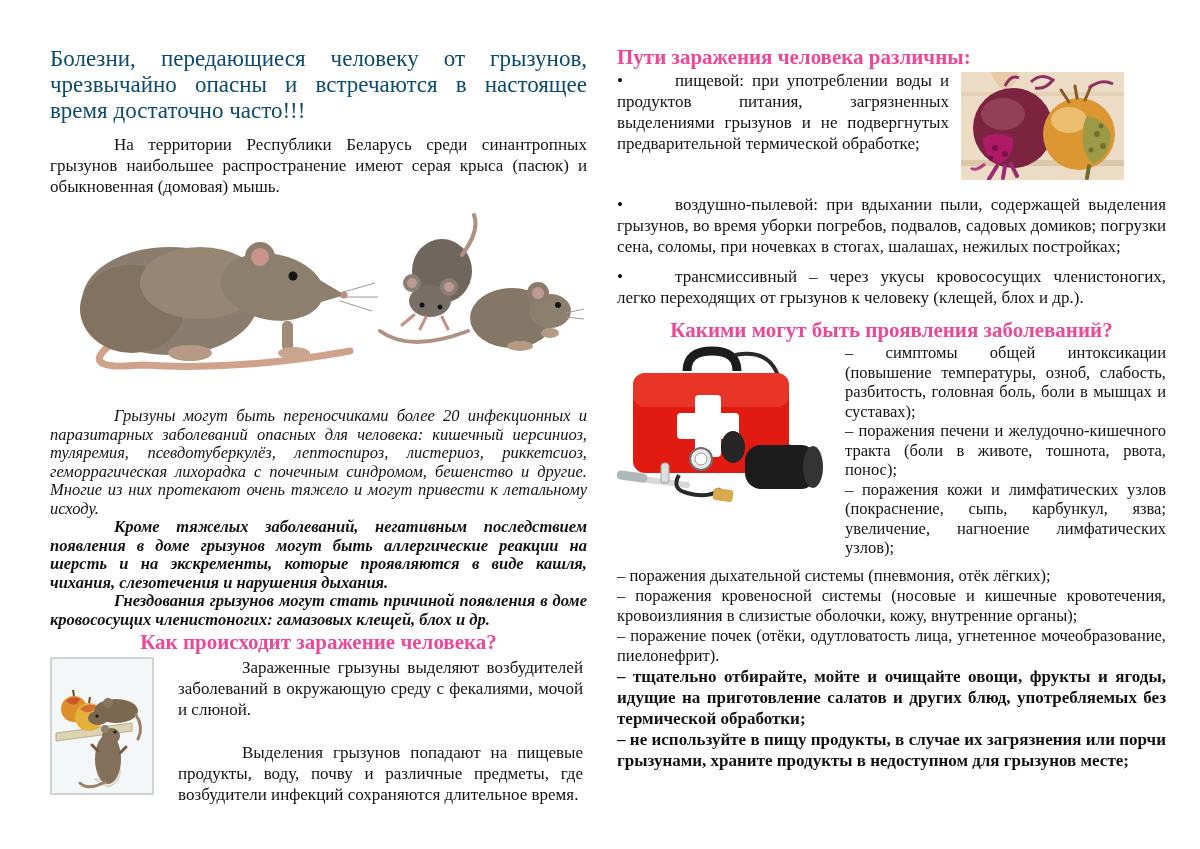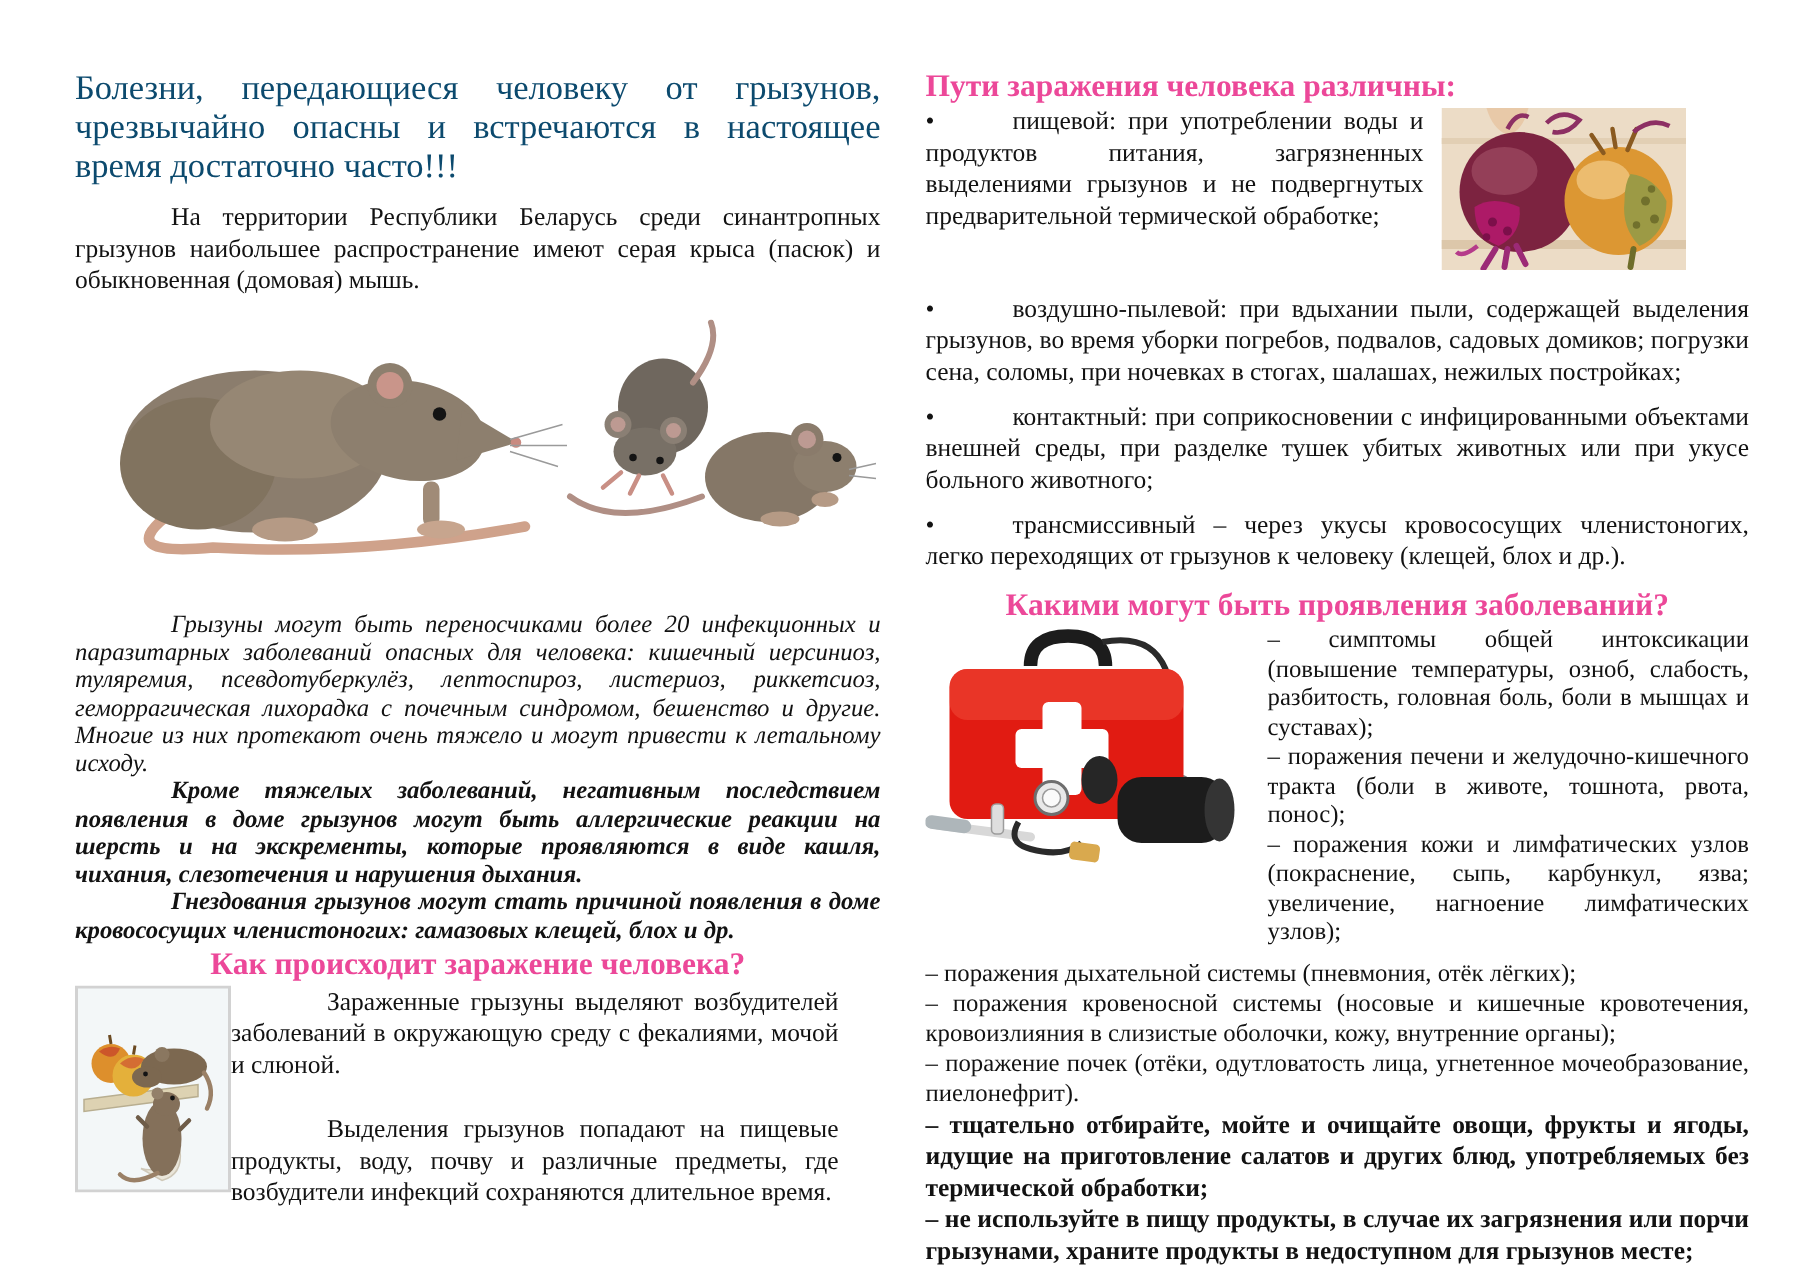--- a/index.html
+++ b/index.html
@@ -23,21 +23,21 @@
   .body-text{font-size:17px;line-height:21px;text-align:justify;}
   .indent{text-indent:64px;}
   .it-block{font-size:16.5px;line-height:18.5px;text-align:justify;font-style:italic;}
   .bold{font-weight:bold;}
 
   
   .intro{margin-bottom:16px;}
   .rats-box{width:537px;height:178px;margin:0 0 16px 0;background:#fff;}
   .carriers{margin-top:0;}
   .left-h2{margin-top:6px;margin-bottom:8px;}
-  .infect-row{display:flex;margin-top:2px;}
+  .infect-row{display:flex;gap:24px;margin-top:2px;}
   .mouse-pic{flex:0 0 104px;}
   .infect-text{width:405px;}
   .infect-text p + p{margin-top:22px;}
 
   
   .paths-head{margin-bottom:10px;}
   .bullet{font-size:17px;line-height:21px;text-align:justify;margin-bottom:9px;}
   .bm{display:inline-block;width:58px;}
   .brow{display:flex;gap:12px;margin-bottom:10px;}
   .brow .btxt{width:332px;}
@@ -168,21 +168,20 @@
             <circle cx="130" cy="78" r="2.5" fill="#71702c"></circle>
             <circle cx="140" cy="54" r="2.5" fill="#71702c"></circle>
           <path d="M116 26 L114 14 M124 28 L130 14 M108 30 L100 18" stroke="#8a5a20" stroke-width="3" stroke-linecap="round"></path>
           <path d="M128 16 Q140 6 152 12" fill="none" stroke="#8d2f63" stroke-width="3"></path>
           <path d="M128 94 L126 106" stroke="#6e6d2a" stroke-width="4" stroke-linecap="round"></path>
         </svg>
       </div>
     </div>
 
     <p class="bullet"><span class="bm">•</span><span>воздушно-пылевой: при вдыхании пыли, содержащей выделения грызунов, во время уборки погребов, подвалов, садовых домиков; погрузки сена, соломы, при ночевках в стогах, шалашах, нежилых постройках;</span></p>
-    <p class="bullet"><span class="bm">•</span><span>контактный: при соприкосновении с инфицированными объектами внешней среды, при разделке тушек убитых животных или при укусе больного животного;</span></p>
     <p class="bullet"><span class="bm">•</span><span>трансмиссивный – через укусы кровососущих членистоногих, легко переходящих от грызунов к человеку (клещей, блох и др.).</span></p>
 
     <h2 class="blue-head center sym-head">Какими могут быть проявления заболеваний?</h2>
 
     <div class="sym-row">
       <div class="kit-pic">
         <svg width="212" height="168" viewBox="0 0 212 168">
           <path d="M70 28 Q70 8 95 8 Q120 8 120 28" fill="none" stroke="#1c1c1c" stroke-width="9"></path>
           <path d="M118 12 Q150 6 160 30 Q170 56 162 78" fill="none" stroke="#2a2a2a" stroke-width="4"></path>
           <path d="M162 78 Q158 96 168 104" fill="none" stroke="#cfcfcf" stroke-width="4"></path>

